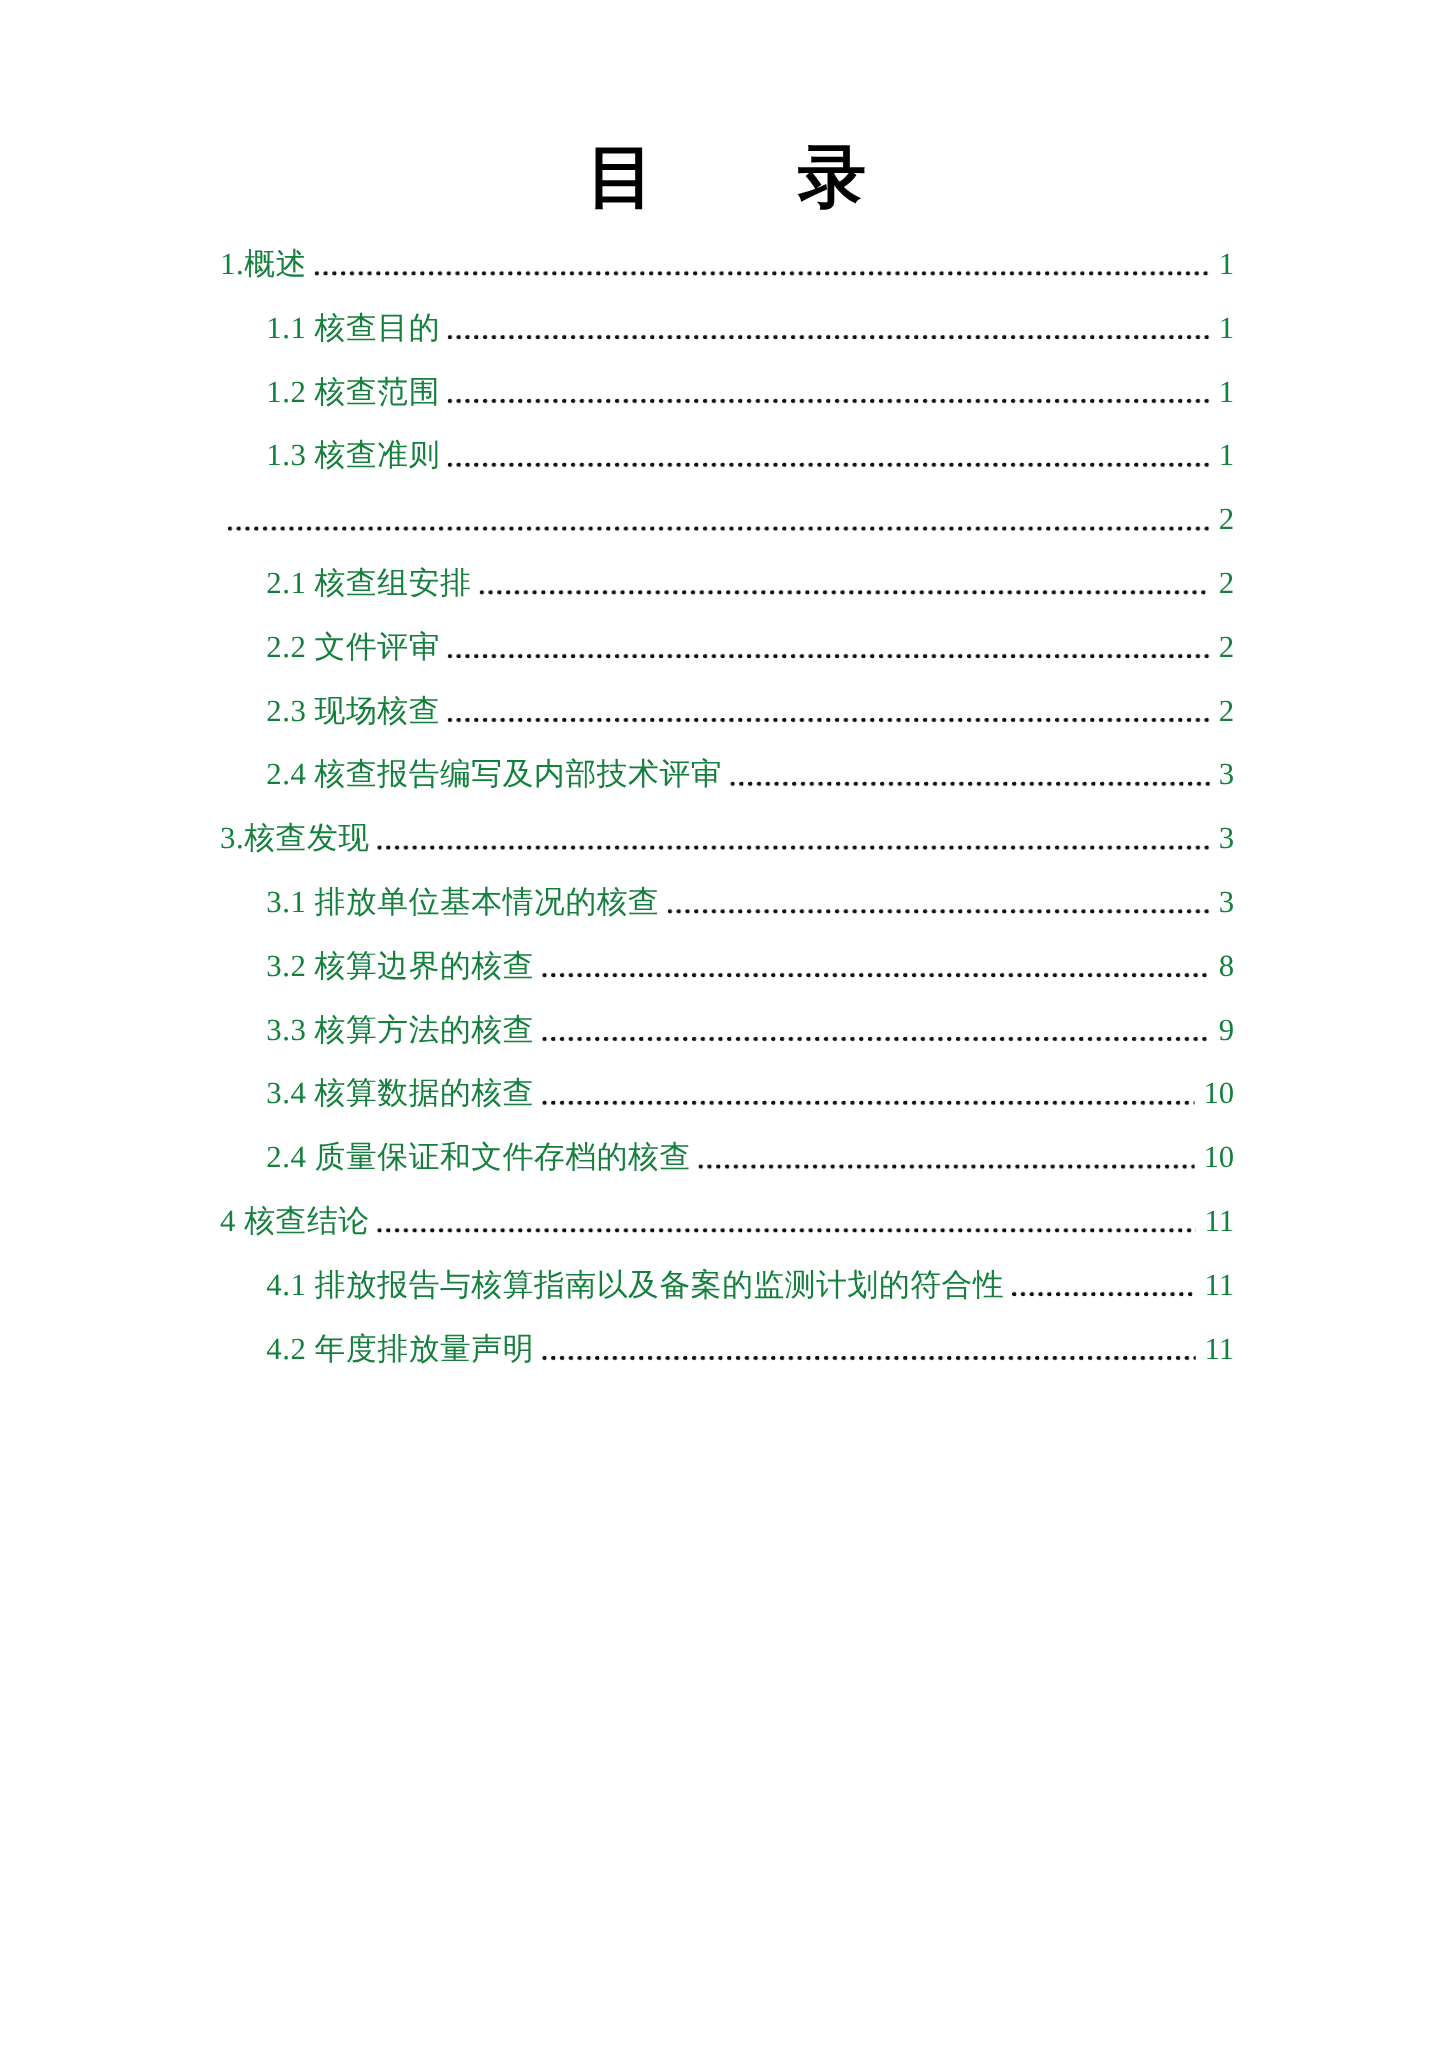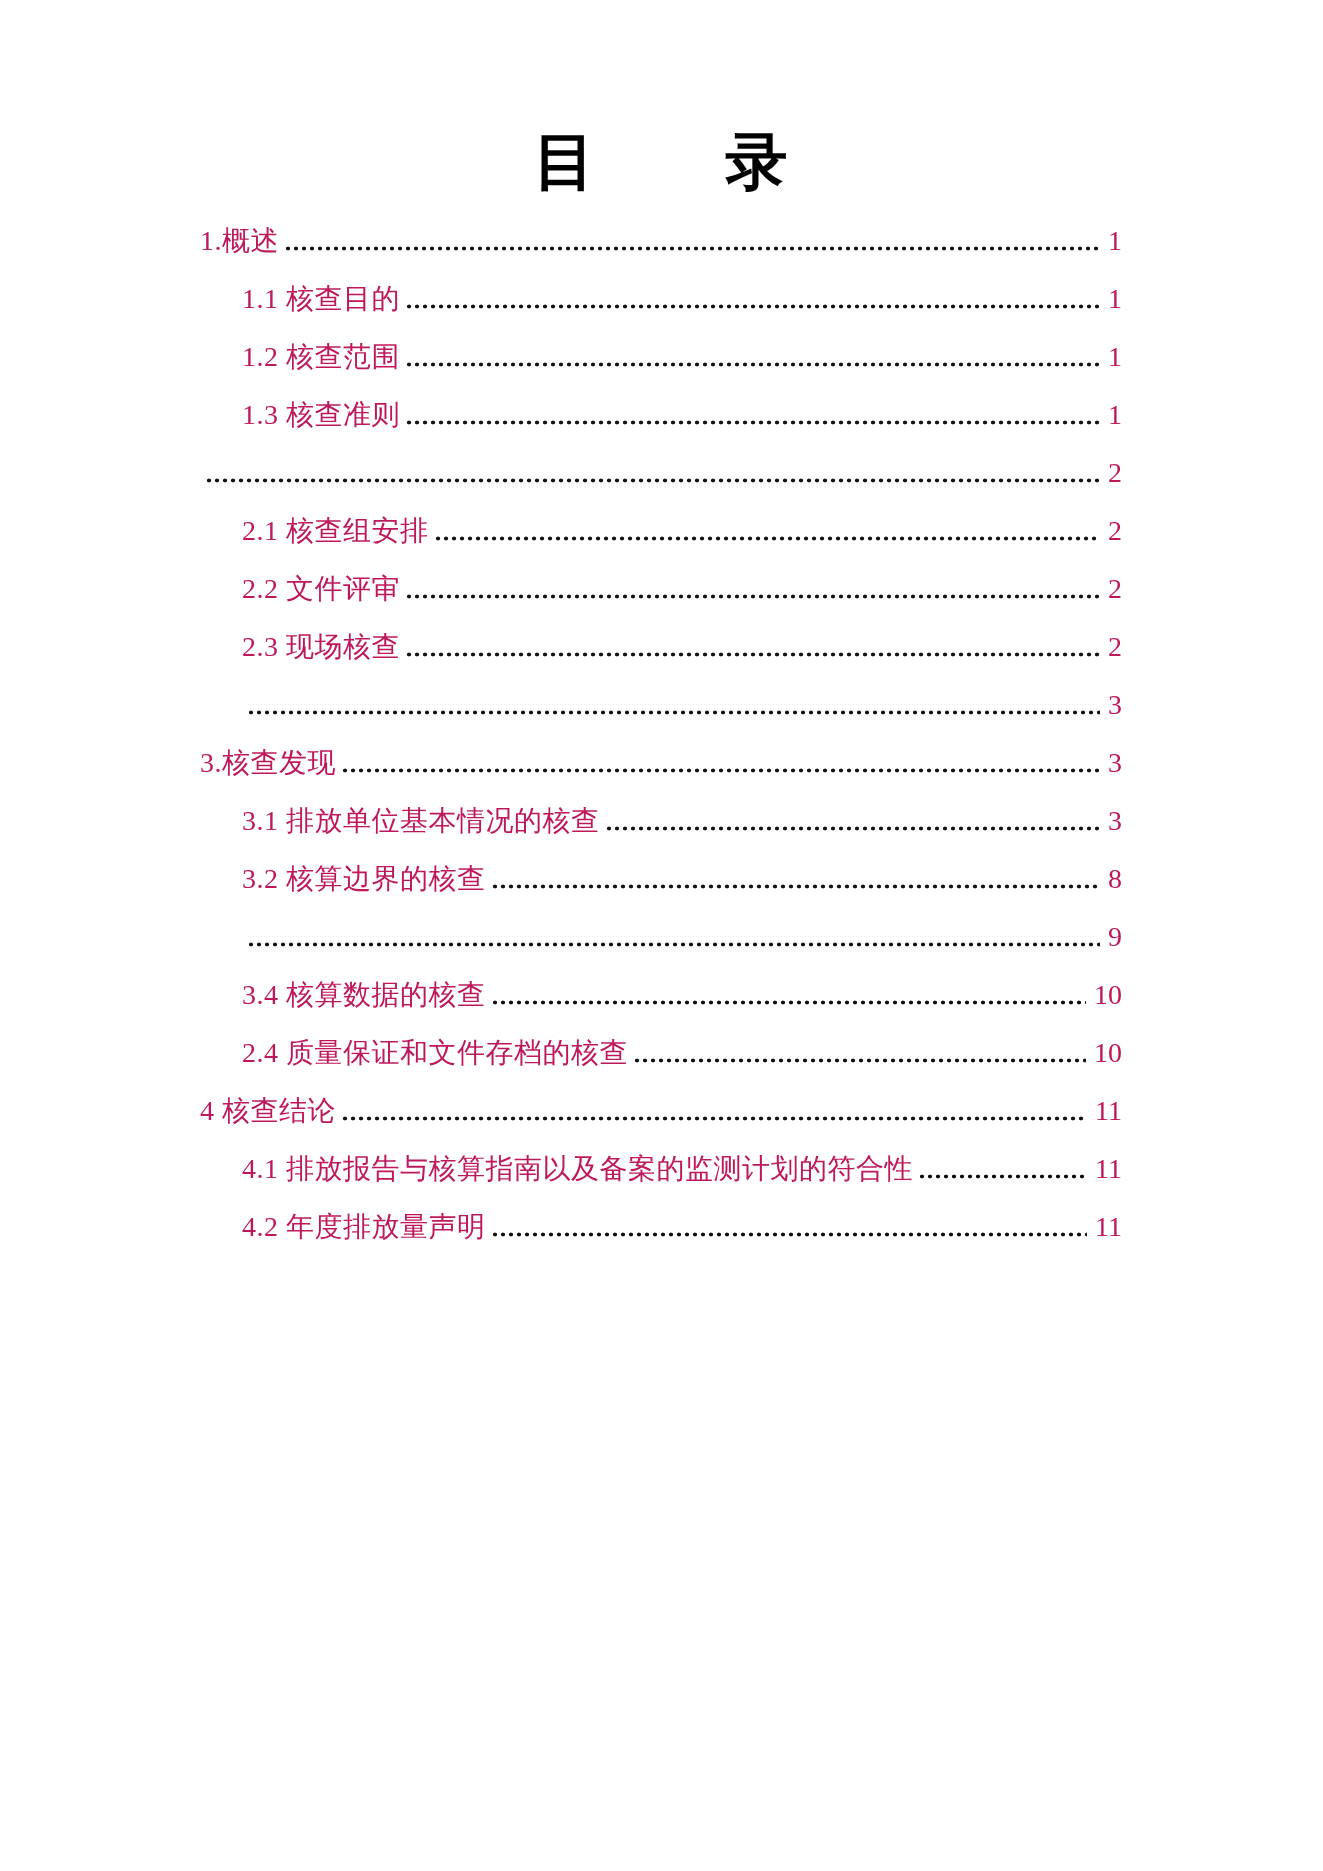--- a/index.html
+++ b/index.html
@@ -29,21 +29,21 @@
     margin-top: 22px;
   }
   .toc-row {
     display: flex;
     align-items: baseline;
     height: 58px;
     line-height: 58px;
     font-size: 28px;
     box-sizing: border-box;
     text-decoration: none;
-    color: #be185d;
+    color: #15803d;
   }
   .toc-row.lvl1 {
     margin-left: 200px;
     width: 922px;
   }
   .toc-row.lvl2 {
     margin-left: 242px;
     width: 880px;
     justify-content: flex-end;
   }
@@ -113,39 +113,41 @@
     <span class="toc-label">2.2 文件评审</span>
     <span class="leader"></span>
     <span class="toc-page">2</span>
   </div>
       <div class="toc-row lvl2">
     <span class="toc-label">2.3 现场核查</span>
     <span class="leader"></span>
     <span class="toc-page">2</span>
   </div>
       <div class="toc-row lvl2">
+    <span class="toc-label">2.4 核查报告编写及内部技术评审</span>
     <span class="leader"></span>
     <span class="toc-page">3</span>
   </div>
       <div class="toc-row lvl1">
     <span class="toc-label">3.核查发现</span>
     <span class="leader"></span>
     <span class="toc-page">3</span>
   </div>
       <div class="toc-row lvl2">
     <span class="toc-label">3.1 排放单位基本情况的核查</span>
     <span class="leader"></span>
     <span class="toc-page">3</span>
   </div>
       <div class="toc-row lvl2">
     <span class="toc-label">3.2 核算边界的核查</span>
     <span class="leader"></span>
     <span class="toc-page">8</span>
   </div>
       <div class="toc-row lvl2">
+    <span class="toc-label">3.3 核算方法的核查</span>
     <span class="leader"></span>
     <span class="toc-page">9</span>
   </div>
       <div class="toc-row lvl2">
     <span class="toc-label">3.4 核算数据的核查</span>
     <span class="leader"></span>
     <span class="toc-page">10</span>
   </div>
       <div class="toc-row lvl2">
     <span class="toc-label">2.4 质量保证和文件存档的核查</span>

